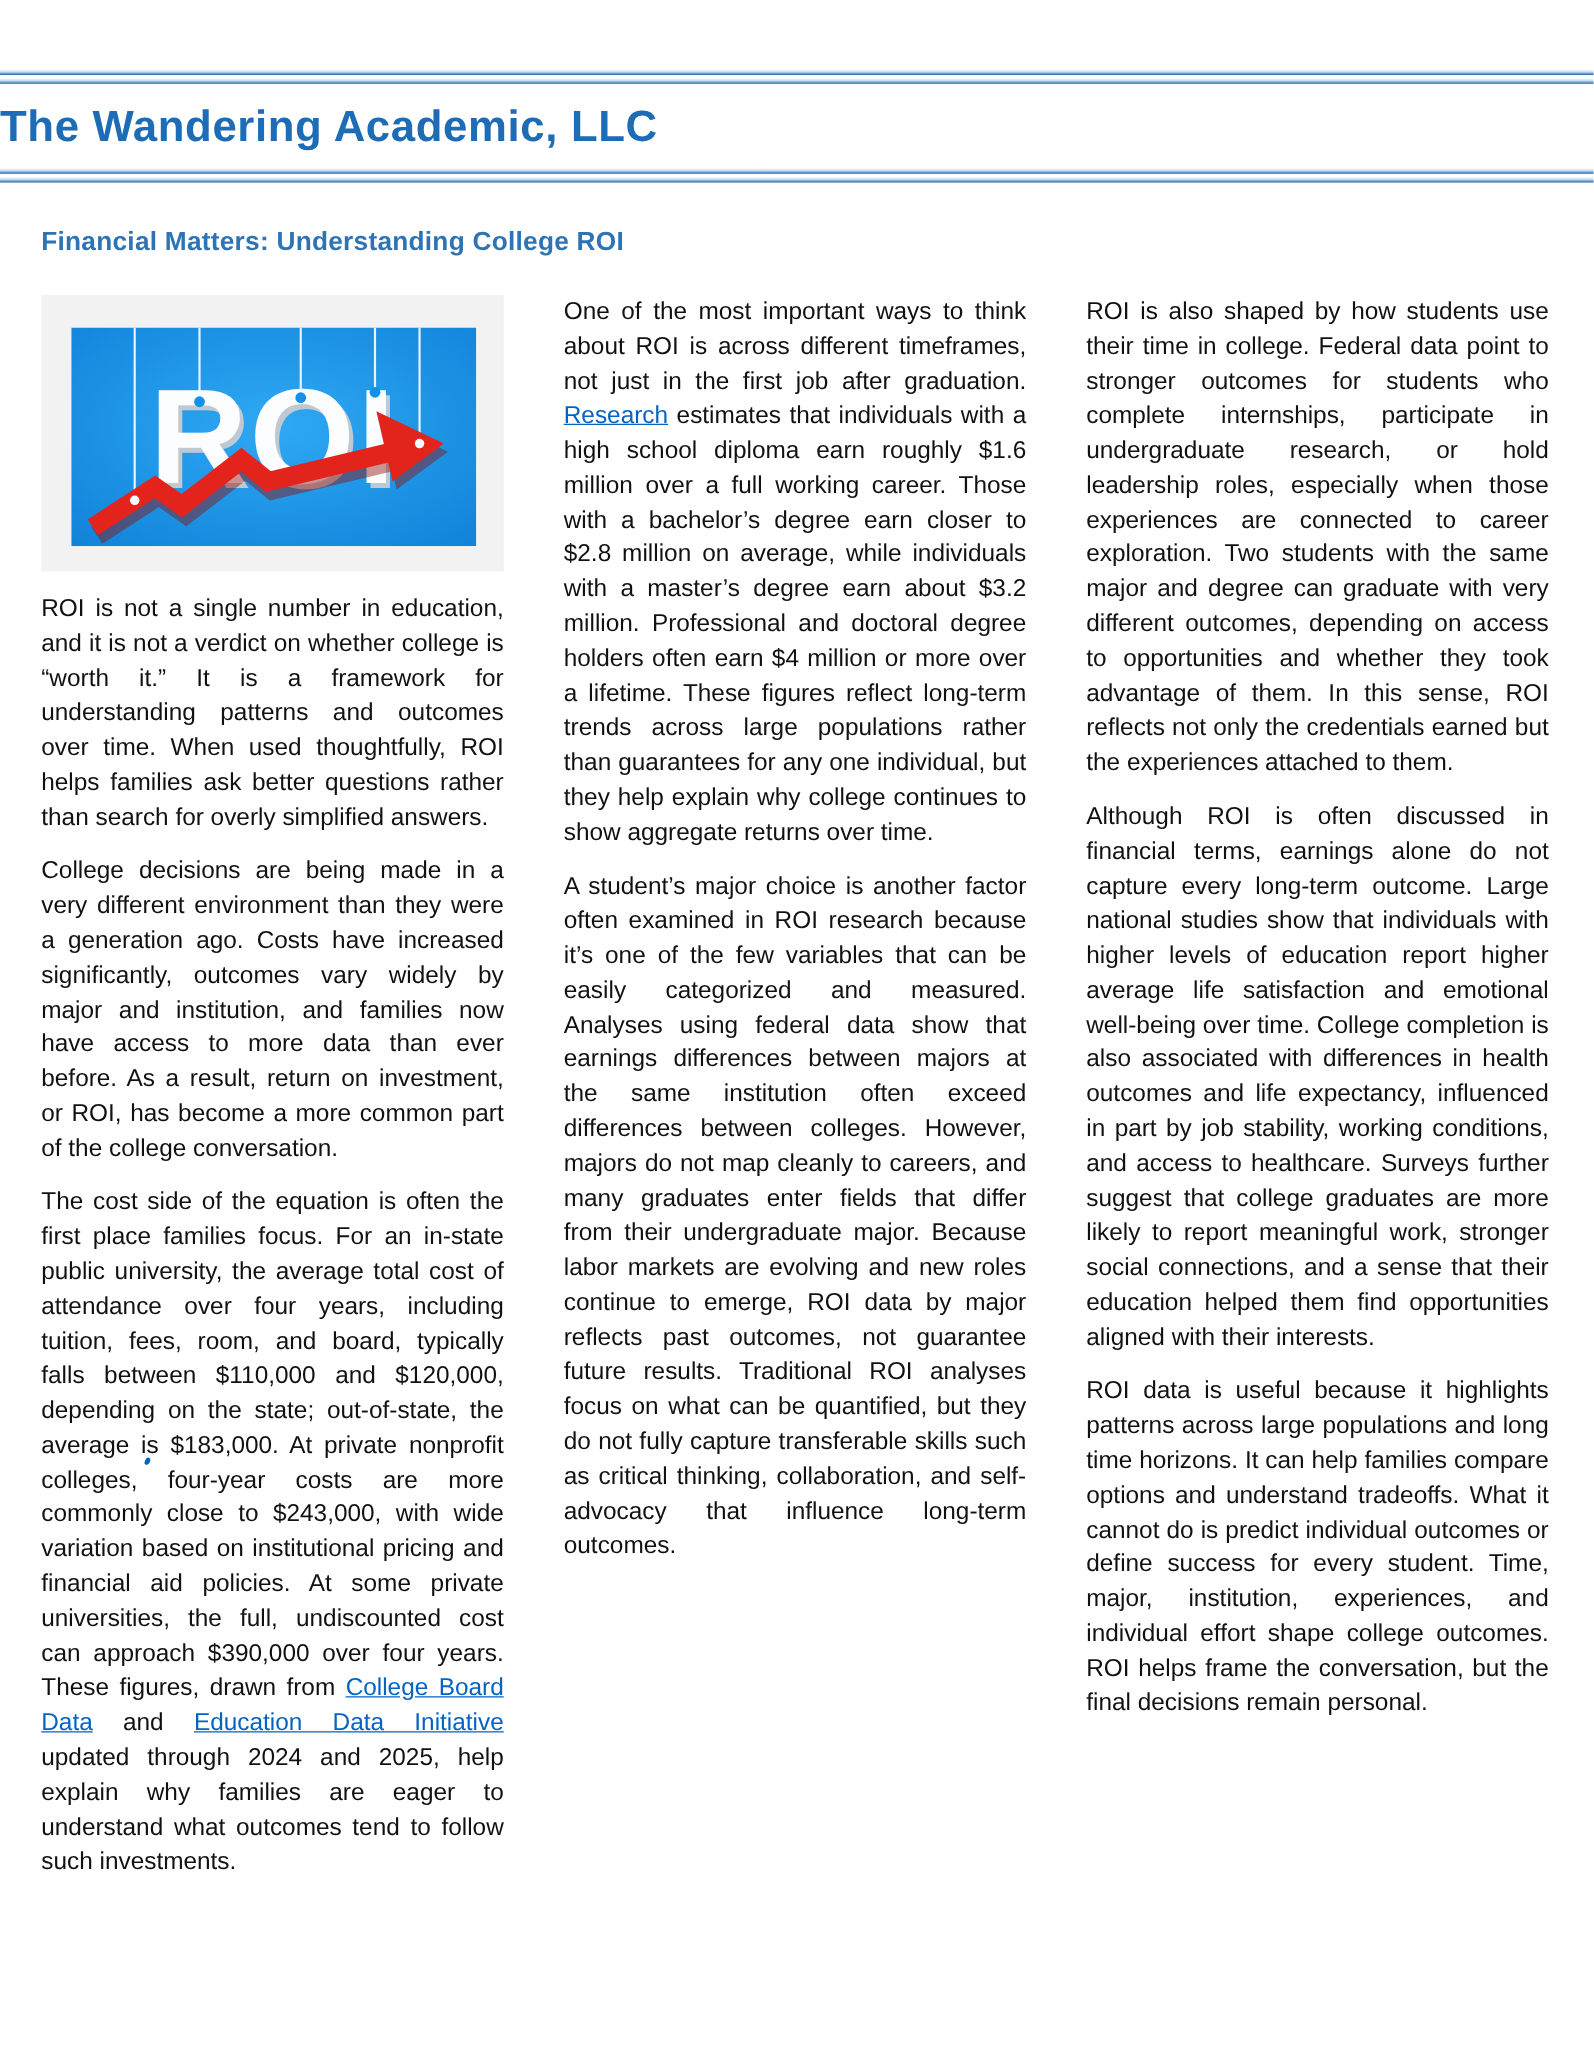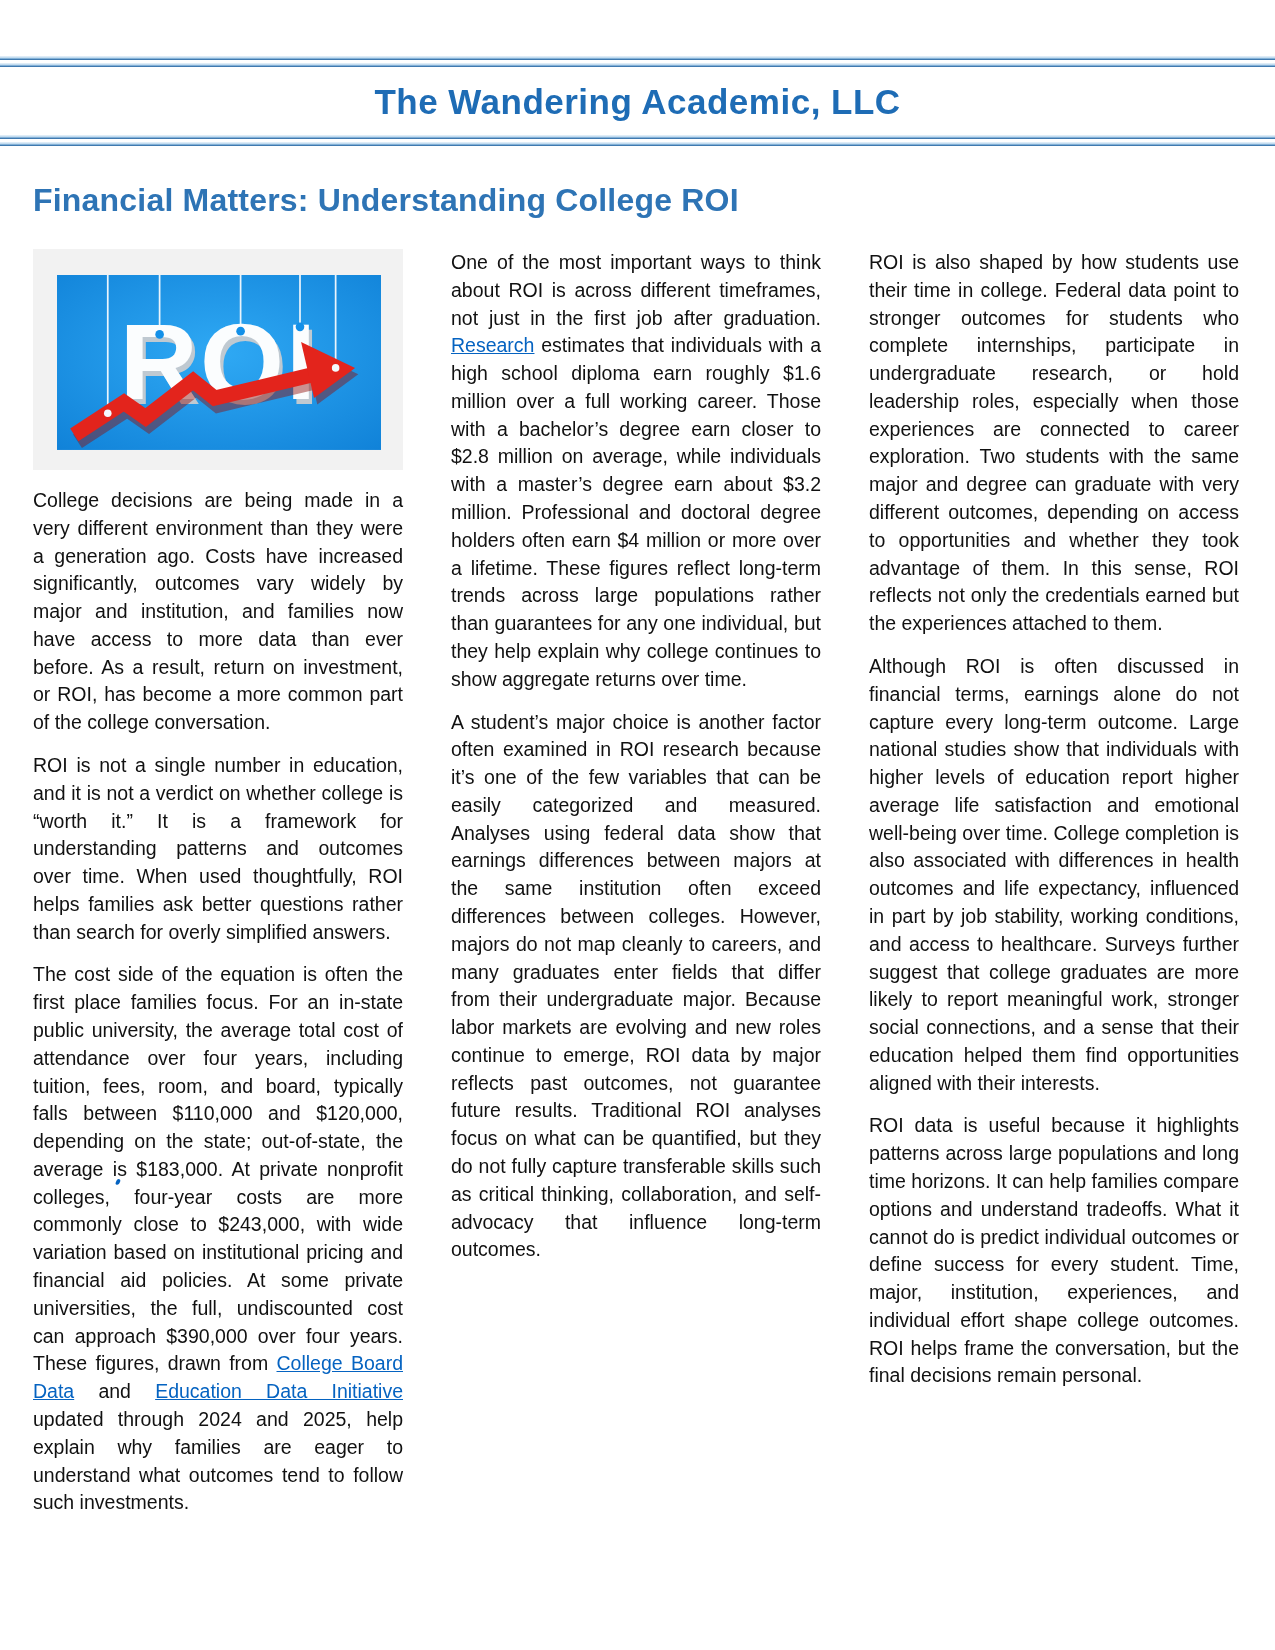--- a/index.html
+++ b/index.html
@@ -25,31 +25,31 @@
   
   .header{padding-top:56px;}
   .rule-pair{width:100%;}
   .rule{
     height:4px;
     background:linear-gradient(to bottom,#e8f2fa 0%,var(--rule-blue-light) 35%,#6FA3CF 70%,var(--rule-blue-dark) 100%);
   }
   .rule + .rule{margin-top:3px;}
   .masthead{
     margin:15px 0 13px 0;
-    text-align:center;
+    text-align:left;
     font-size:35px;
     font-weight:700;
     color:var(--masthead-blue);
     letter-spacing:0.5px;
   }
 
   
   .headline{
     margin:36px 36px 0 33px;
-    font-size:32px;
+    font-size:21px;
     font-weight:700;
     color:var(--headline-blue);
     letter-spacing:0.2px;
   }
 
   
   .columns{
     display:flex;
     gap:48px;
     padding:0 36px 0 33px;
@@ -131,22 +131,22 @@
               <polygon points="226,62 276,86 238,114" fill="#8F100C"></polygon>
             </g>
             <polyline points="16,148 62,118 82,132 126,98 146,114 238,92" fill="none" stroke="#E3241C" stroke-width="14"></polyline>
             <polygon points="226,62 276,86 238,114" fill="#E3241C"></polygon>
             <circle cx="47" cy="128" r="3.5" fill="#F4FAFE"></circle>
             <circle cx="258" cy="86" r="3.5" fill="#F4FAFE"></circle>
           </g>
         </svg>
       </div>
       <div class="col-paras">
+          <p><span>ROI is not a single number in education, and it is not a verdict on whether college is “worth it.” It is a framework for understanding patterns and outcomes over time. When used thoughtfully, ROI helps families ask better questions rather than search for overly simplified answers.</span></p>
           <p><span>College decisions are being made in a very different environment than they were a generation ago. Costs have increased significantly, outcomes vary widely by major and institution, and families now have access to more data than ever before. As a result, return on investment, or ROI, has become a more common part of the college conversation.</span></p>
-          <p><span>ROI is not a single number in education, and it is not a verdict on whether college is “worth it.” It is a framework for understanding patterns and outcomes over time. When used thoughtfully, ROI helps families ask better questions rather than search for overly simplified answers.</span></p>
           <p><span>The cost side of the equation is often the first place families focus. For an in-state public university, the average total cost of attendance over four years, including tuition, fees, room, and board, typically falls between $110,000 and $120,000, depending on the state; out-of-state, the average </span><span class="spell-mark">is</span><span> $183,000. At private nonprofit colleges, four-year costs are more commonly close to $243,000, with wide variation based on institutional pricing and financial aid policies. At some private universities, the full, undiscounted cost can approach $390,000 over four years. These figures, drawn from </span><a class="doc-link" href="#">College Board Data</a><span> and </span><a class="doc-link" href="#">Education Data Initiative</a><span> updated through 2024 and 2025, help explain why families are eager to understand what outcomes tend to follow such investments.</span></p>
         </div>
     </div>
 
     <div class="col">
       <div class="col-paras">
           <p><span>One of the most important ways to think about ROI is across different timeframes, not just in the first job after graduation. </span><a class="doc-link" href="#">Research</a><span> estimates that individuals with a high school diploma earn roughly $1.6 million over a full working career. Those with a bachelor’s degree earn closer to $2.8 million on average, while individuals with a master’s degree earn about $3.2 million. Professional and doctoral degree holders often earn $4 million or more over a lifetime. These figures reflect long-term trends across large populations rather than guarantees for any one individual, but they help explain why college continues to show aggregate returns over time.</span></p>
           <p><span>A student’s major choice is another factor often examined in ROI research because it’s one of the few variables that can be easily categorized and measured. Analyses using federal data show that earnings differences between majors at the same institution often exceed differences between colleges. However, majors do not map cleanly to careers, and many graduates enter fields that differ from their undergraduate major. Because labor markets are evolving and new roles continue to emerge, ROI data by major reflects past outcomes, not guarantee future results. Traditional ROI analyses focus on what can be quantified, but they do not fully capture transferable skills such as critical thinking, collaboration, and self-advocacy that influence long-term outcomes.</span></p>
         </div>
     </div>

